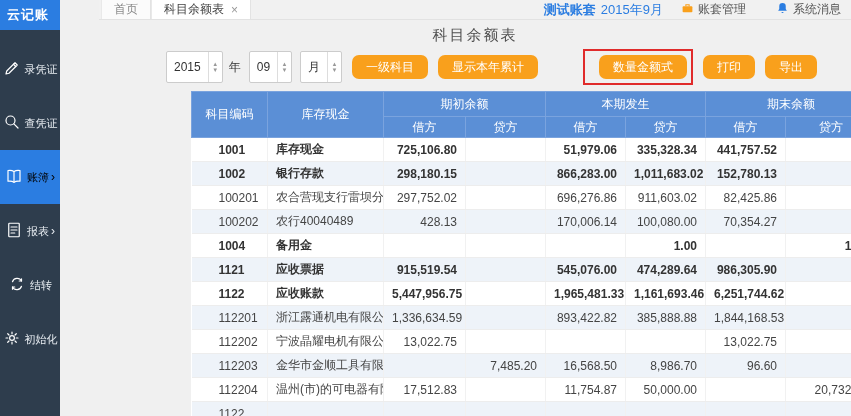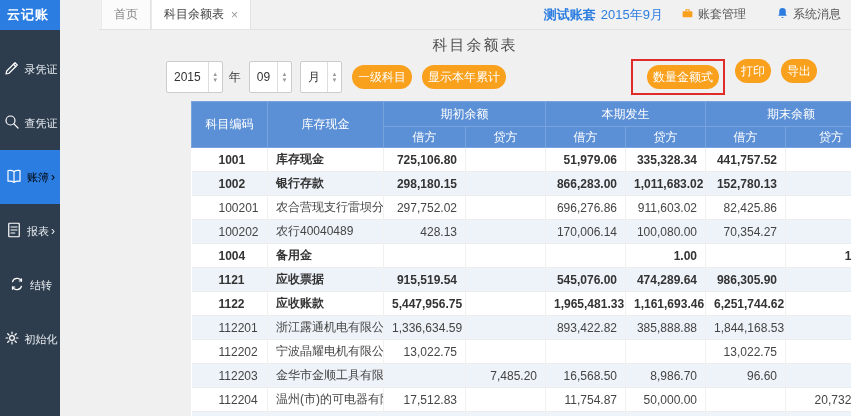--- a/index.html
+++ b/index.html
@@ -14,21 +14,21 @@
   .nav-item { height:54px; display:flex; flex-direction:row; align-items:center; justify-content:center; gap:4px; color:#e8edf2; cursor:pointer; }
   .nav-item.active { background:#2b7de1; color:#000000;text-align:right; }
   .nav-item svg { width:18px; height:18px; stroke:#fff; fill:none; stroke-width:1.6; stroke-linecap:round; stroke-linejoin:round; }
   .nav-label { font-size:11px; display:flex; align-items:center; gap:2px; }
   .chev { font-size:12px; line-height:1; }
 
   
   .rightcol { flex:1; display:flex; flex-direction:column; min-width:0; }
 
   
-  .topbar { height:30px; background:#f1f1f1; border-bottom:1px solid #e2e2e2; display:flex; align-items:stretch; flex-shrink:0; }
+  .topbar { height:20px; background:#f1f1f1; border-bottom:1px solid #e2e2e2; display:flex; align-items:stretch; flex-shrink:0; }
   .tabs { display:flex; padding-left:2px; }
   .tab { background:#fbfbfb; border-right:1px solid #e3e3e3; border-left:1px solid #e9e9e9; padding:0 12px; display:flex; align-items:center; color:#888; cursor:pointer; }
   .tab.active { background:#fff; color:#444; }
   .tab .close { margin-left:7px; color:#999; font-size:12px; cursor:pointer; }
   .top-right { margin-left:auto; display:flex; align-items:center; padding-right:10px; }
   .acct { color:#2b7de1; font-weight:bold; font-size:13px; cursor:pointer; }
   .period { color:#2b7de1; font-size:13px; margin-left:5px; }
   .top-link { display:flex; align-items:center; gap:4px; color:#555; cursor:pointer; }
   .mgmt { margin-left:18px; }
   .msg { margin-left:30px; }
@@ -36,22 +36,22 @@
   
   .main { flex:1; background:#f0f0f0; overflow:hidden; position:relative; }
   .page-title { text-align:center; font-size:15px; font-weight:400; color:#4f4f4f; margin-top:6px; letter-spacing:2px; }
   .controls { display:flex; align-items:center; margin:4px 34px 0 67px; }
   .spin { background:#fff; border:1px solid #ccc; border-radius:2px; height:32px; display:flex; align-items:stretch; cursor:pointer; }
   .spin-val { display:flex; align-items:center; padding:0 7px; color:#333; }
   .spin-arrows { width:14px; border-left:1px solid #ddd; display:flex; flex-direction:column; align-items:center; justify-content:center; color:#999; }
   .spin-arrows i { font-style:normal; font-size:6px; line-height:6px; }
   .unit { margin:0 8px 0 6px; color:#333; }
   .gap { width:8px; }
-  .btn { background:#f9a01c; border:none; color:#fff; font-size:12px; height:24px; padding:0 6px; border-radius:12px; margin-left:10px; cursor:pointer; font-family:inherit; }
-  .ctrl-right { margin-left:auto; display:flex; align-items:flex-start; }
+  .btn { background:#f9a01c; border:none; color:#fff; font-size:12px; height:24px; padding:0 14px; border-radius:7px; margin-left:10px; cursor:pointer; font-family:inherit; }
+  .ctrl-right { margin-left:auto; display:flex; align-items:center; }
   .red-highlight { border:2px solid #e02b2b; padding:4px; display:flex; align-items:center; }
   .red-highlight .btn { margin-left:0; }
   .ctrl-right .btn { margin-left:10px; }
 
   
   .table-wrap { margin:6px 6px 0 92px; width:693px; position:relative; background:#fff; }
   table { border-collapse:collapse; table-layout:fixed; width:685px; }
   thead th { background:#5b8fd6; color:#fff; font-weight:normal; font-size:12px; text-align:center; border:1px solid #7aa3de; }
   thead tr.h1 th { height:25px; }
   thead tr.h2 th { height:21px; }

